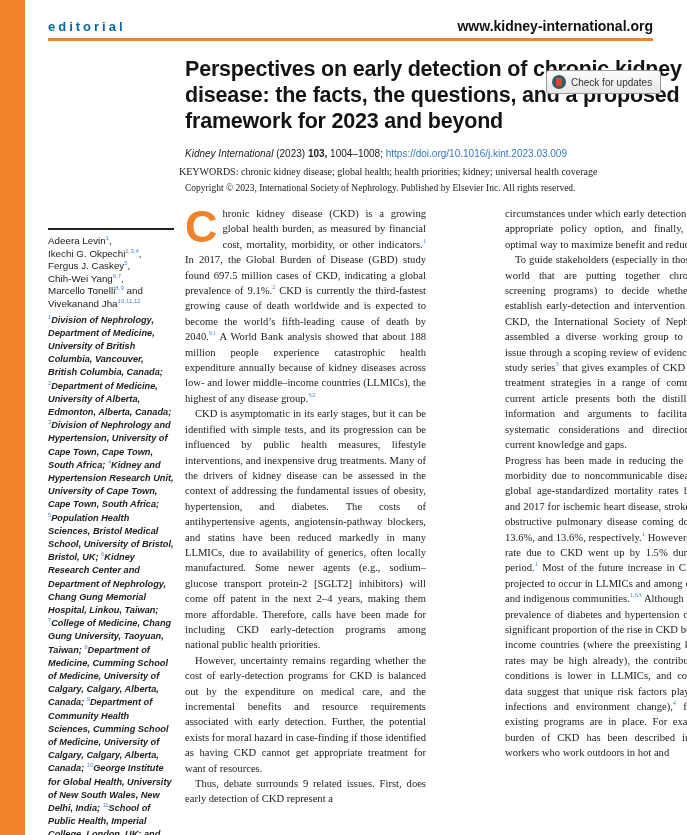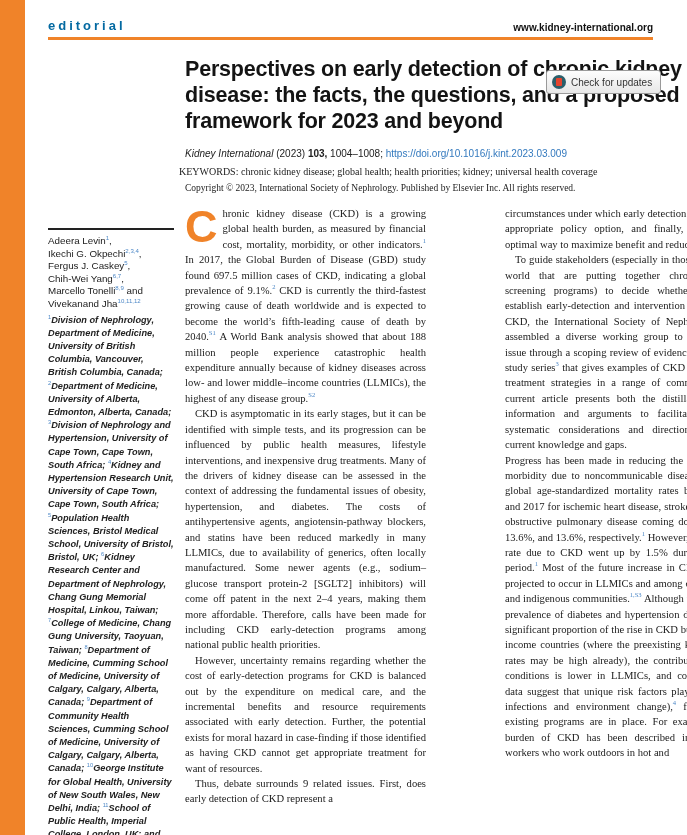--- a/index.html
+++ b/index.html
@@ -10,21 +10,21 @@
   .edge-stripe{position:absolute;left:0;top:0;width:25px;height:835px;background:#F08329;}
 
   
   .header{
     position:absolute;left:48px;top:18px;width:605px;
     display:flex;justify-content:space-between;align-items:flex-end;
     border-bottom:3px solid #F08329;padding-bottom:4px;
     font-family:"Liberation Sans",sans-serif;
   }
   .section-label{color:#0369a1;font-weight:bold;font-size:13px;letter-spacing:3px;}
-  .site-url{color:#111;font-weight:bold;font-size:10px;text-decoration:none;}
+  .site-url{color:#111;font-weight:bold;font-size:14px;text-decoration:none;}
 
   
   .title{
     position:absolute;left:185px;top:56px;width:500px;
     font-family:"Liberation Sans",sans-serif;font-weight:bold;color:#141414;
     font-size:21.5px;line-height:26px;letter-spacing:-0.2px;
   }
   .badge{
     position:absolute;left:546px;top:70px;height:22px;
     display:flex;align-items:center;gap:5px;padding:0 8px 0 5px;

